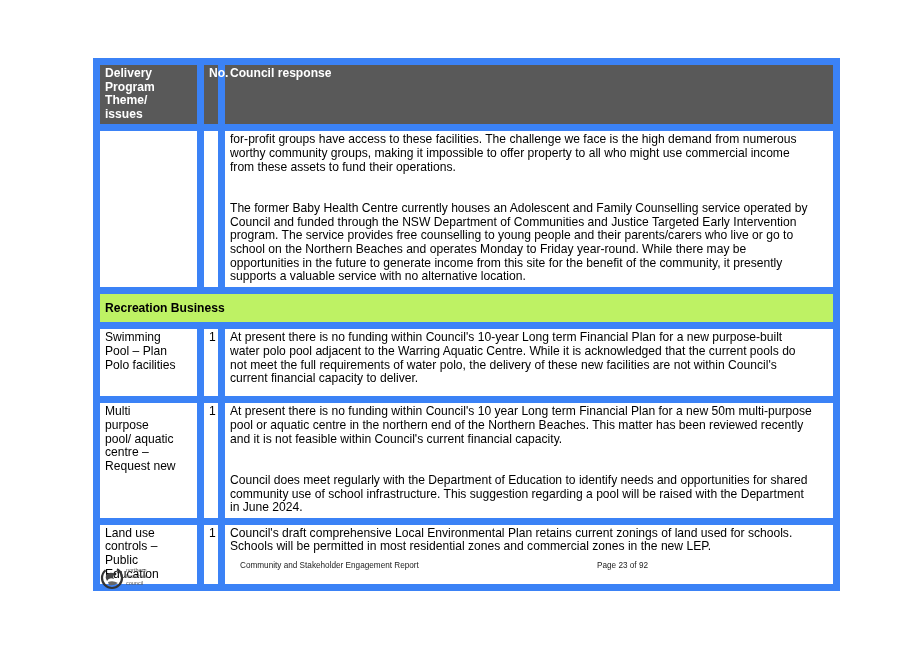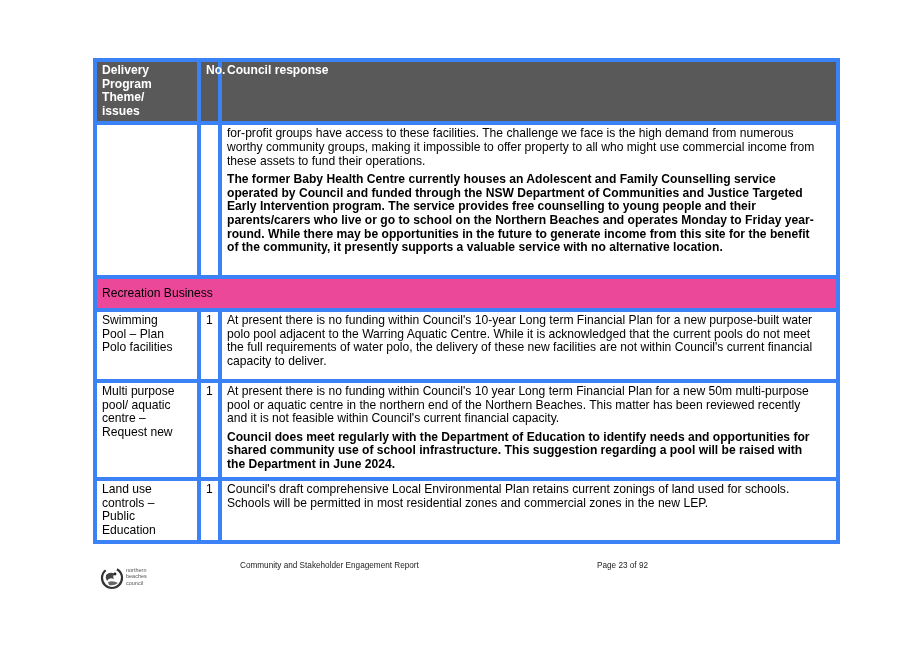--- a/index.html
+++ b/index.html
@@ -19,44 +19,44 @@
       position: absolute;
       left: 93px;
       top: 58px;
       width: 747px;
       border-collapse: collapse;
       table-layout: fixed;
       font-size: 12.1px;
       line-height: 13.6px;
     }
     .doc-table td, .doc-table th {
-      border: 4px solid #3b82f6;
+      border: 7px solid #3b82f6;
       vertical-align: top;
       padding: 2px 21px 3px 5px;
       text-align: left;
     }
     .doc-table th {
       background: #595959;
       color: #ffffff;
       font-weight: bold;
       height: 26px;
       padding-top: 2px;
     }
     .col-theme { width: 104px; }
     .col-no { width: 21px; }
     .col-resp { width: auto; }
     .no-cell { text-align: center !important; }
     .section-row td {
-      background: #ec4899;
-      font-weight: normal;
+      background: #bef264;
+      font-weight: bold;
       padding-top: 8px;
       padding-bottom: 7px;
     }
     .para { margin: 0; }
-    .para + .para { margin-top: 5px; font-weight: bold; }
+    .para + .para { margin-top: 28px; }
     .row-cont td { height: 145px; padding-top: 2px; }
     .row-swim td { height: 62px; }
     .row-multi td { height: 89px; }
     .row-land td { height: 39px; }
     .footer {
       position: absolute;
       top: 561px;
       left: 0;
       width: 915px;
       font-size: 8.2px;

